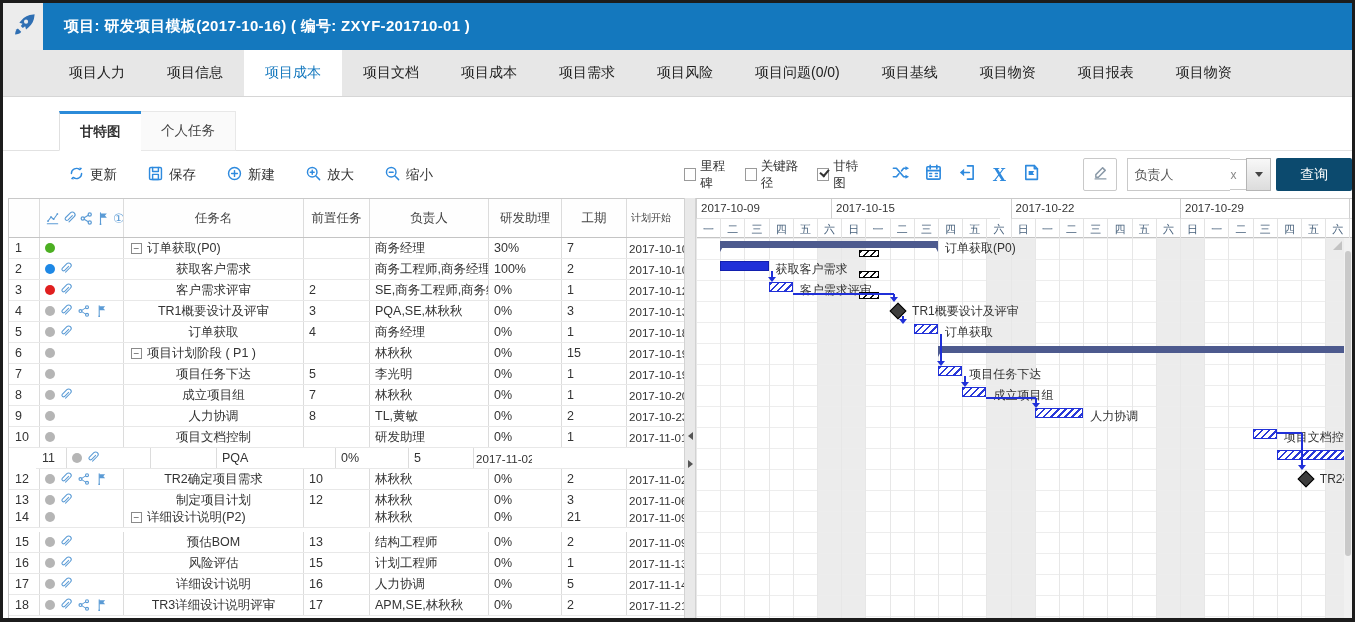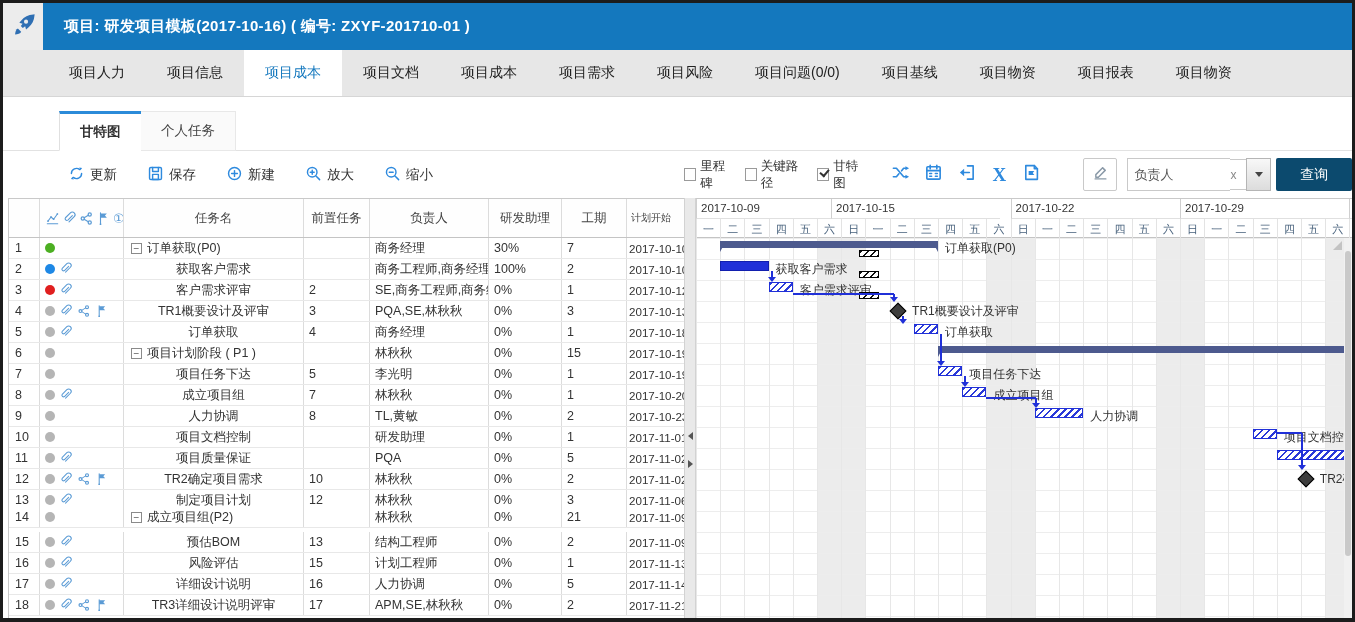--- a/index.html
+++ b/index.html
@@ -447,30 +447,27 @@
             </div>
             <div class="cell c2 name-child">
               <span>项目文档控制</span>
             </div>
             <div class="cell c3"></div>
             <div class="cell c4">研发助理</div>
             <div class="cell c5">0%</div>
             <div class="cell c6">1</div>
             <div class="cell c7">2017-11-01</div>
           </div>
-          <div class="trow" style="top: 249px;">
+          <div class="trow" style="top: 249px; margin-left: 27px;">
             <div class="cell c0">11</div>
             <div class="cell c1">
               <span class="dot" style="background: rgb(181, 181, 181);"></span>
               <span class="rowicon"><svg viewBox="0 0 20 20" fill="none" stroke="currentColor" stroke-width="1.7" stroke-linecap="round" stroke-linejoin="round">
                   <path d="M13.8 6.2l-6 6a2.3 2.3 0 0 1-3.2-3.2l6.6-6.6a3.6 3.6 0 0 1 5.1 5.1l-6.9 6.9" stroke-width="1.5"></path>
                 </svg></span>
-            </div>
-            <div class="cell c2 name-child">
-              <span>项目质量保证</span>
             </div>
             <div class="cell c3"></div>
             <div class="cell c4">PQA</div>
             <div class="cell c5">0%</div>
             <div class="cell c6">5</div>
             <div class="cell c7">2017-11-02</div>
           </div>
           <div class="trow" style="top: 270px;">
             <div class="cell c0">12</div>
             <div class="cell c1">
@@ -516,21 +513,21 @@
             <div class="cell c6">3</div>
             <div class="cell c7">2017-11-06</div>
           </div>
           <div class="trow" style="top: 308px;">
             <div class="cell c0">14</div>
             <div class="cell c1">
               <span class="dot" style="background: rgb(181, 181, 181);"></span>
             </div>
             <div class="cell c2 name-parent">
               <span class="collapse">−</span>
-              <span>成立项目组(P2)</span>
+              <span>详细设计说明(P2)</span>
             </div>
             <div class="cell c3"></div>
             <div class="cell c4">林秋秋</div>
             <div class="cell c5">0%</div>
             <div class="cell c6">21</div>
             <div class="cell c7">2017-11-09</div>
           </div>
           <div class="trow" style="top: 333px;">
             <div class="cell c0">15</div>
             <div class="cell c1">

